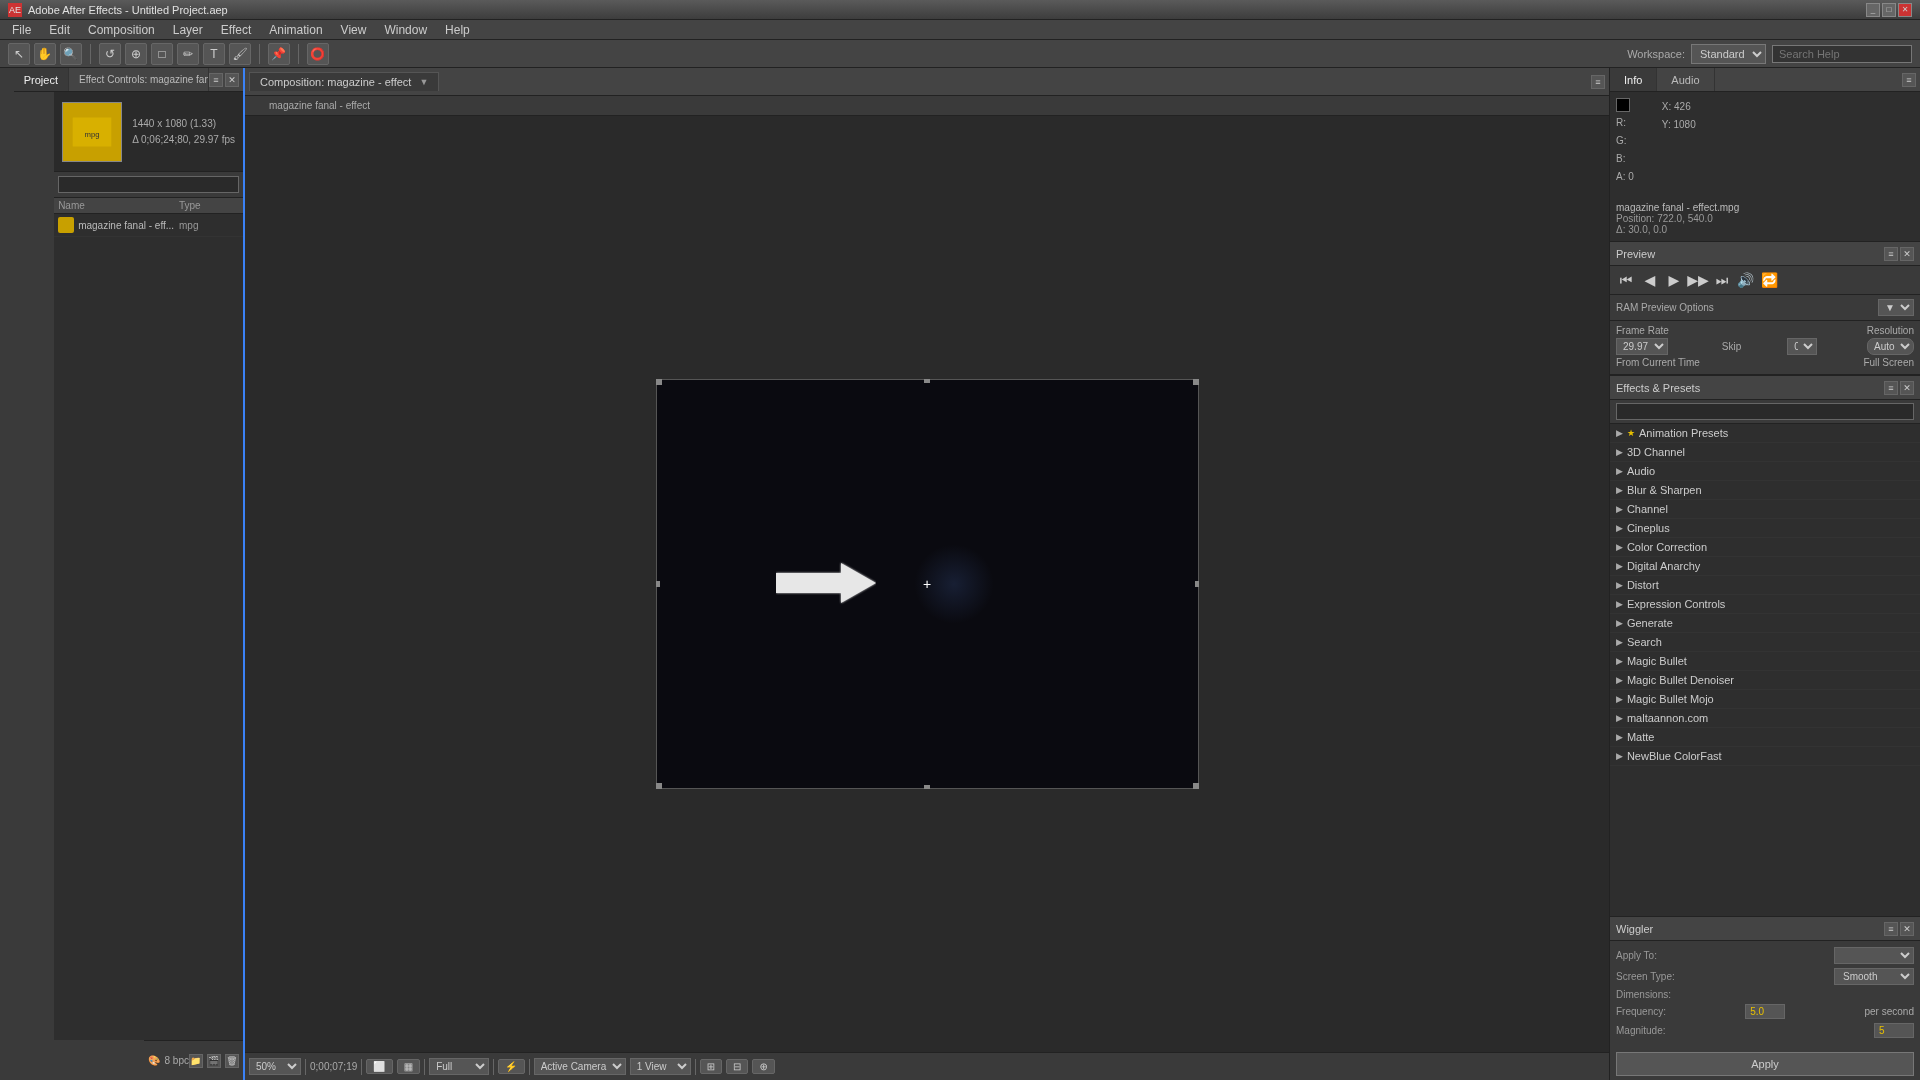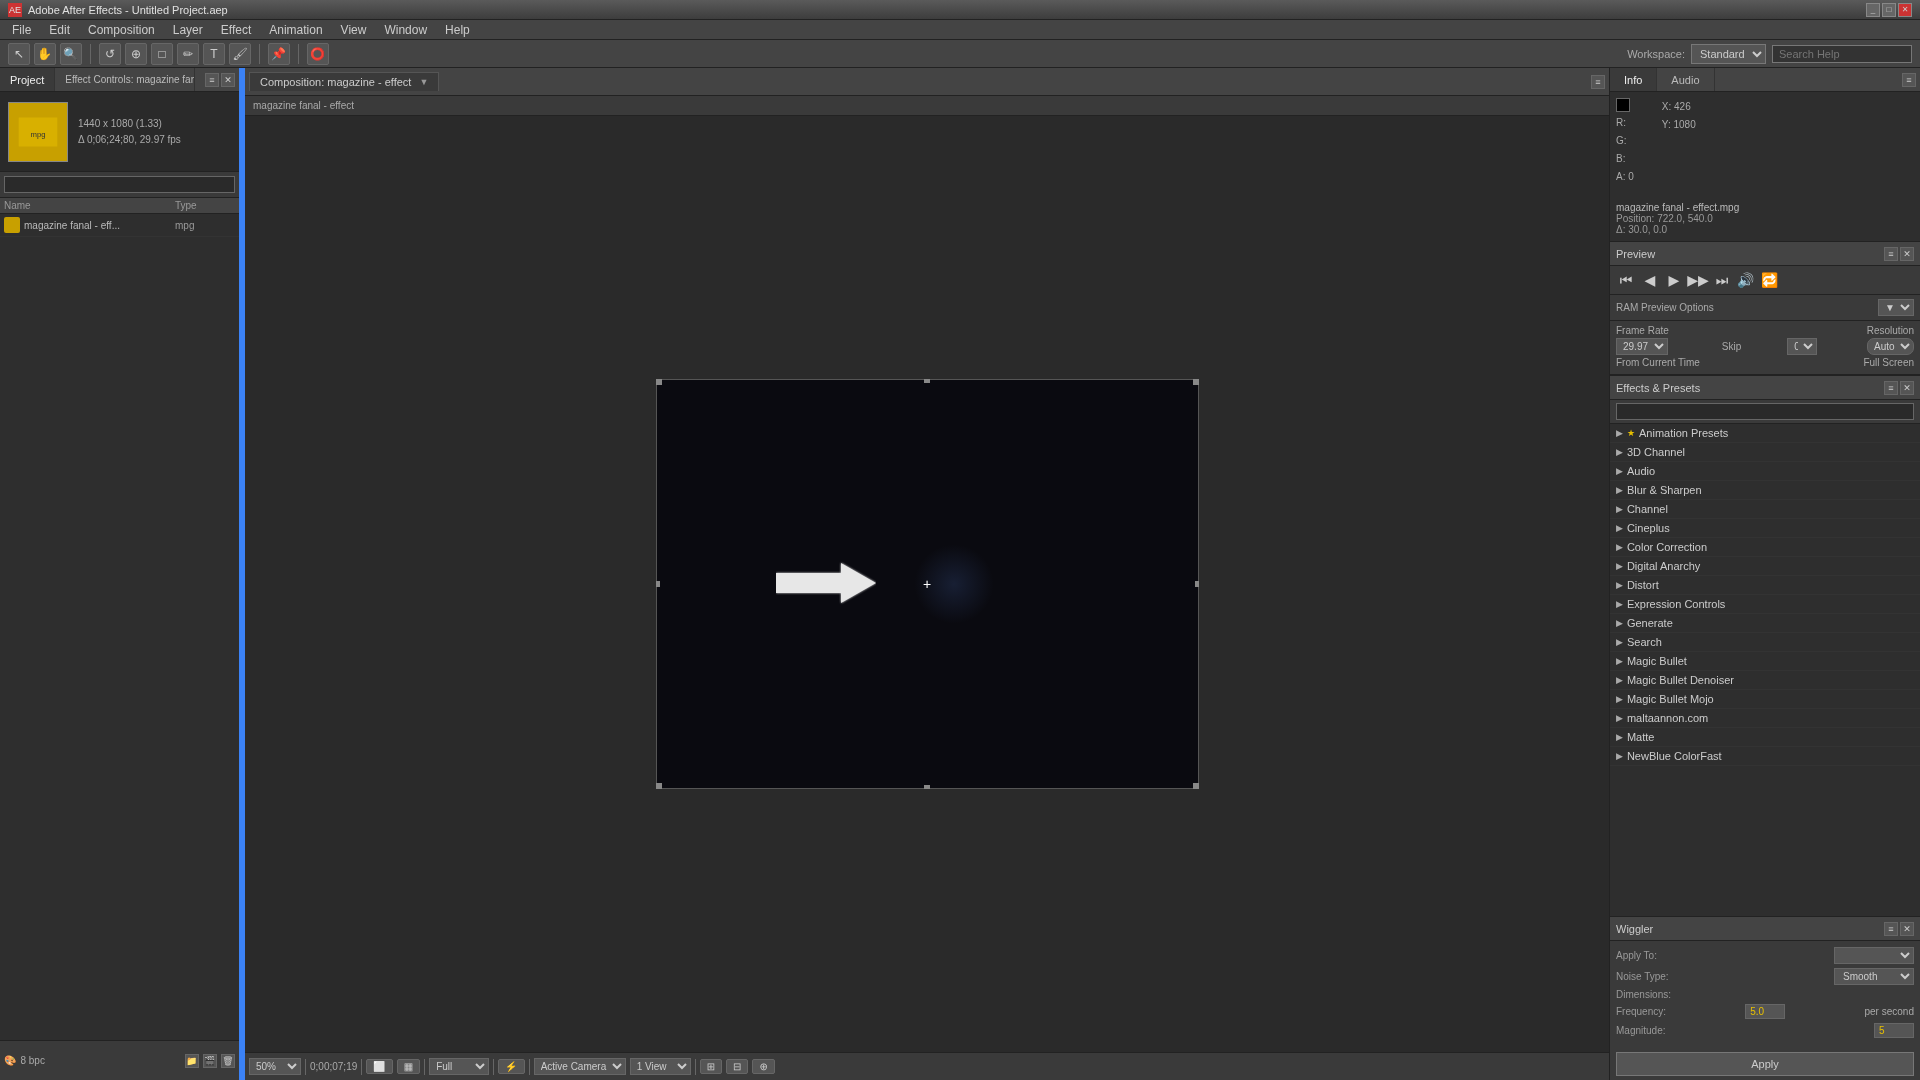--- a/index.html
+++ b/index.html
@@ -108,23 +108,24 @@
       display: flex;
       width: 100%;
       height: calc(1080px - 20px - 20px - 28px);
     }
 
     
     #left-panel {
       width: 245px;
       min-width: 245px;
       background: #3a3a3a;
-      border-right: 6px solid #3b82f6;
+      border-right: 2px solid #3b82f6;
       display: flex;
       flex-direction: column;
+      align-items: flex-end;
     }
 
     
     #panel-tabs {
       display: flex;
       background: #444;
       border-bottom: 1px solid #222;
       height: 24px;
       align-items: center;
     }
@@ -236,21 +237,21 @@
       background: #3a3a3a; border: 1px solid #555;
       border-bottom: none; padding: 3px 10px;
       font-size: 11px; color: #ccc; cursor: pointer;
       margin-right: 4px;
     }
     .comp-tab .tab-close { font-size: 9px; color: #999; }
     .comp-breadcrumb {
       height: 20px;
       background: #3a3a3a;
       display: flex; align-items: center;
-      padding: 0 8px;
+      padding: 0 24px;
       border-bottom: 1px solid #222;
       font-size: 10px; color: #aaa;
     }
 
     
     #viewer-area {
       flex: 1;
       background: #2a2a2a;
       display: flex;
       align-items: center;
@@ -872,21 +873,21 @@
         </div>
       </div>
       <div id="wiggler-body">
         <div class="wiggler-row">
           <span class="wiggler-label">Apply To:</span>
           <select class="wiggler-select">
             <option></option>
           </select>
         </div>
         <div class="wiggler-row">
-          <span class="wiggler-label">Noise Type:</span>
+          <span class="wiggler-label">Screen Type:</span>
           <select class="wiggler-select">
             <option>Smooth</option>
             <option>Jagged</option>
           </select>
         </div>
         <div class="wiggler-row">
           <span class="wiggler-label">Dimensions:</span>
         </div>
         <div class="wiggler-row">
           <span class="wiggler-label">Frequency:</span>

